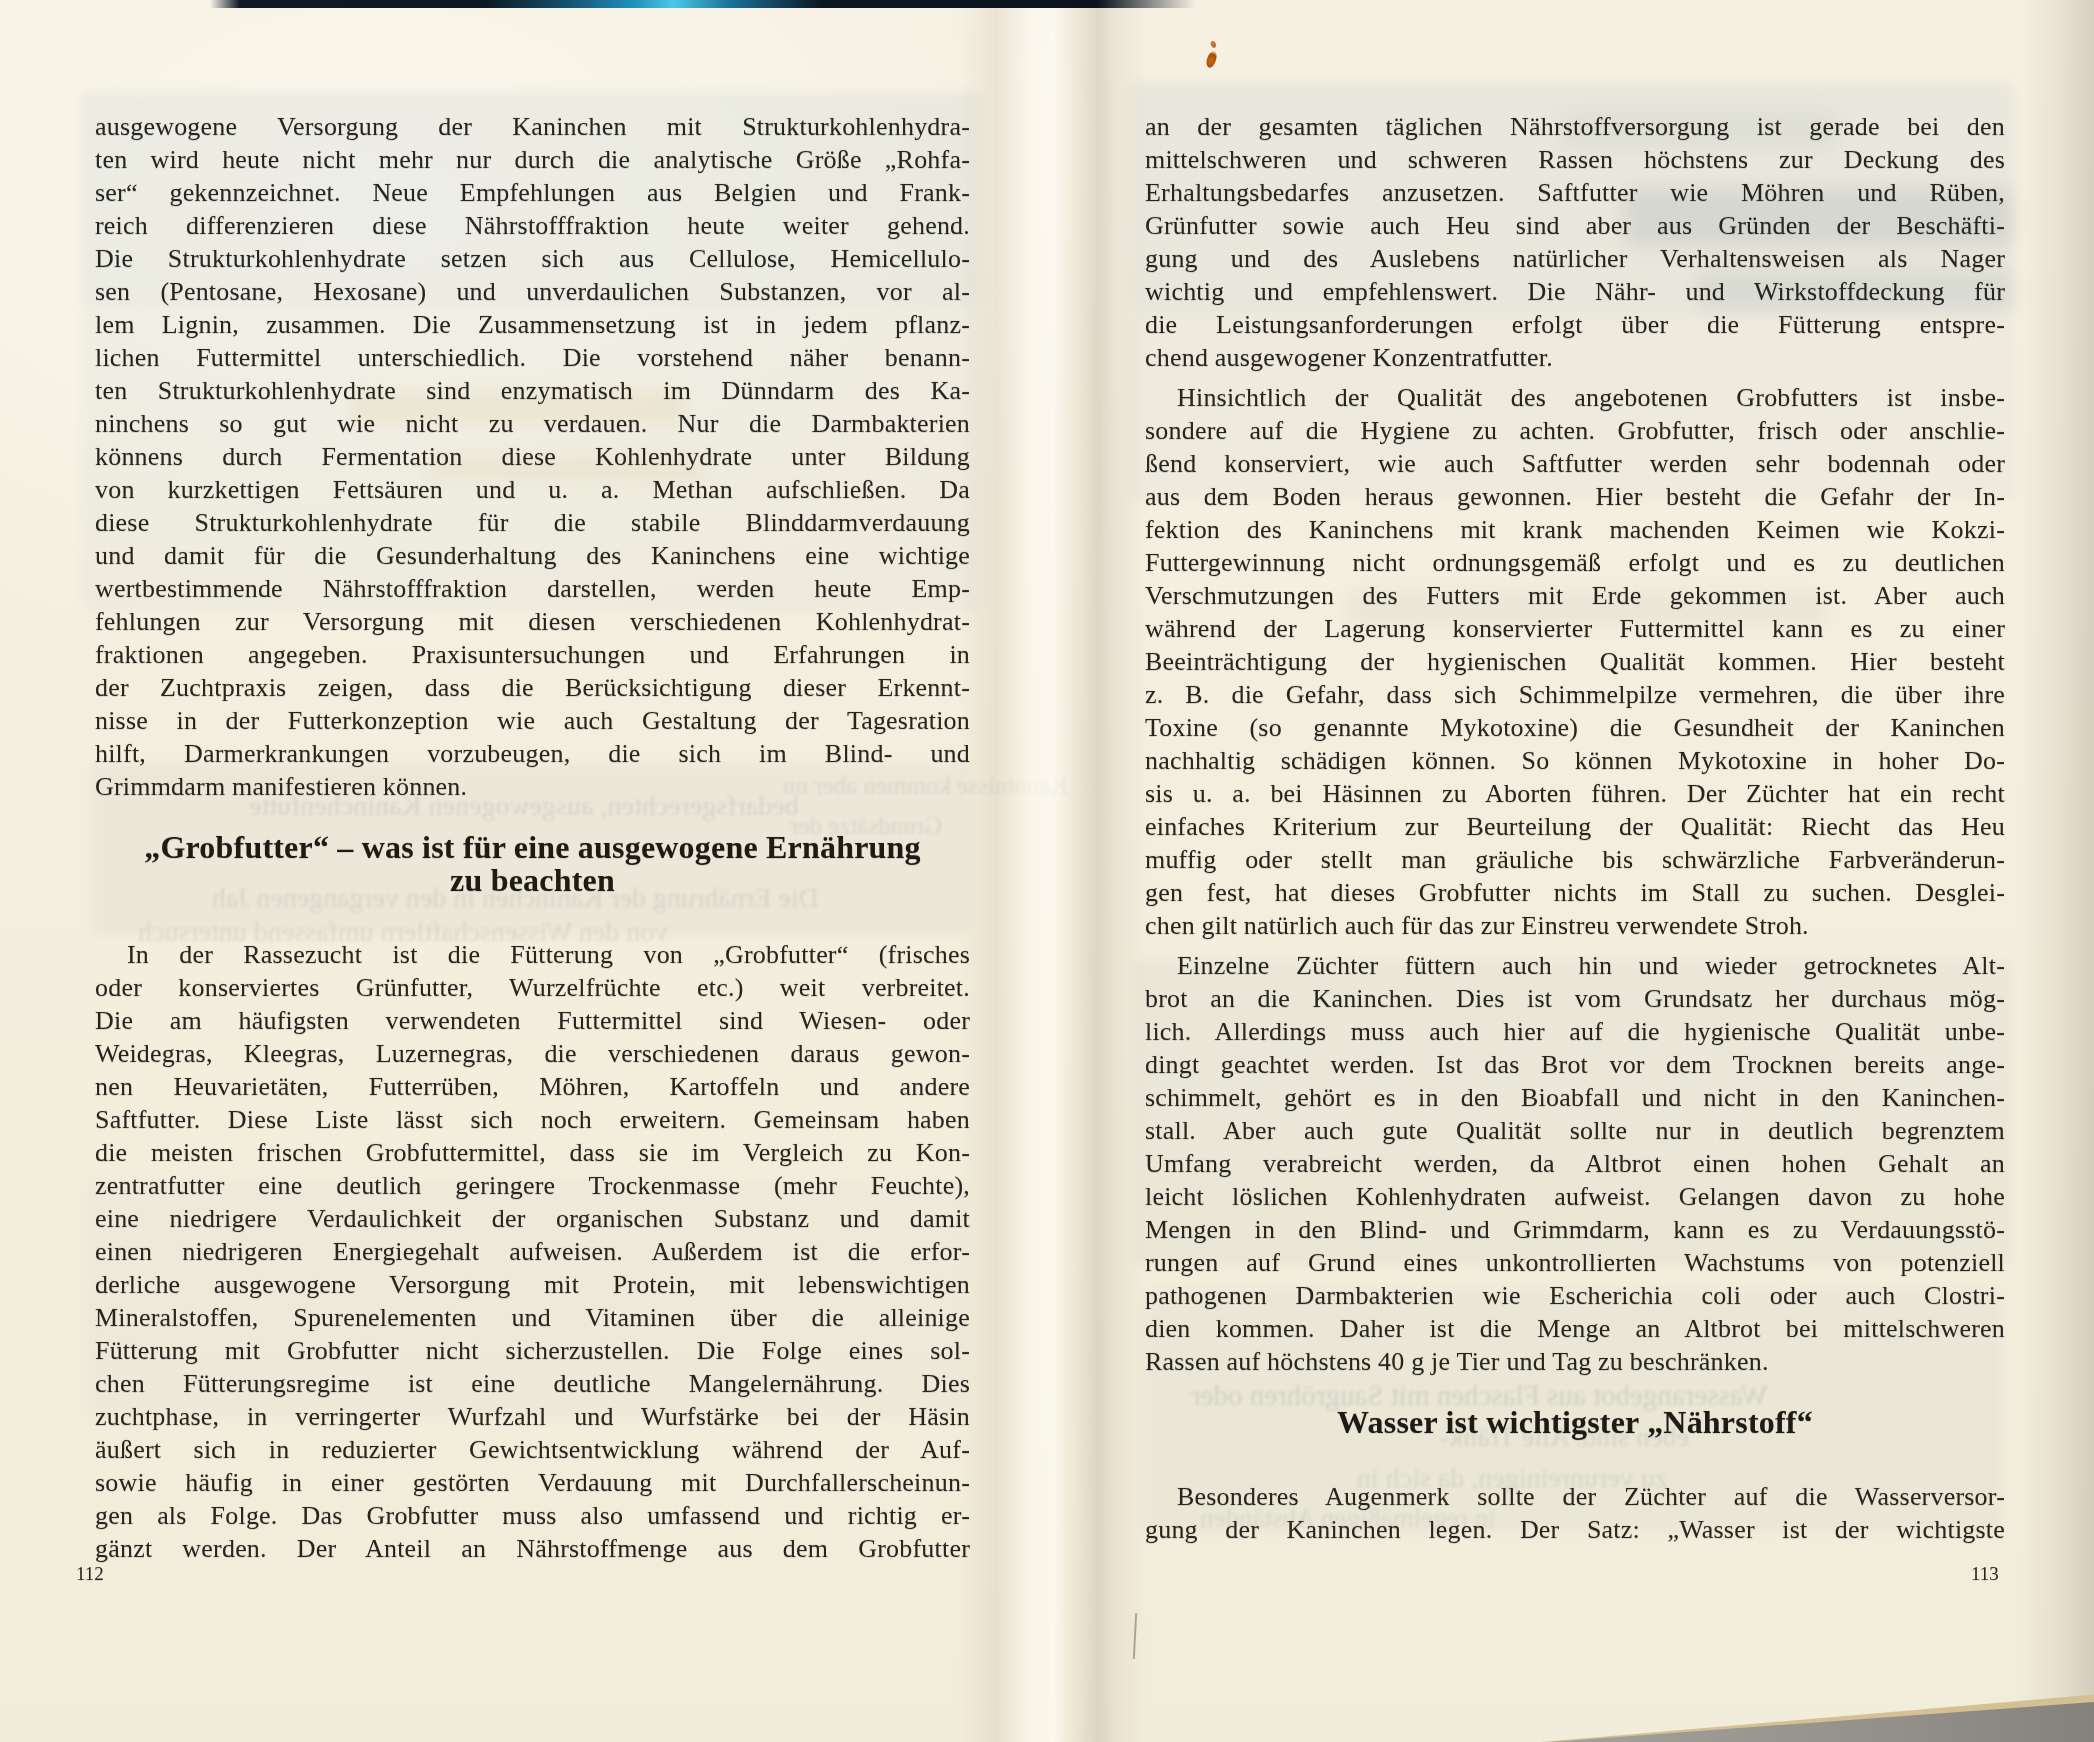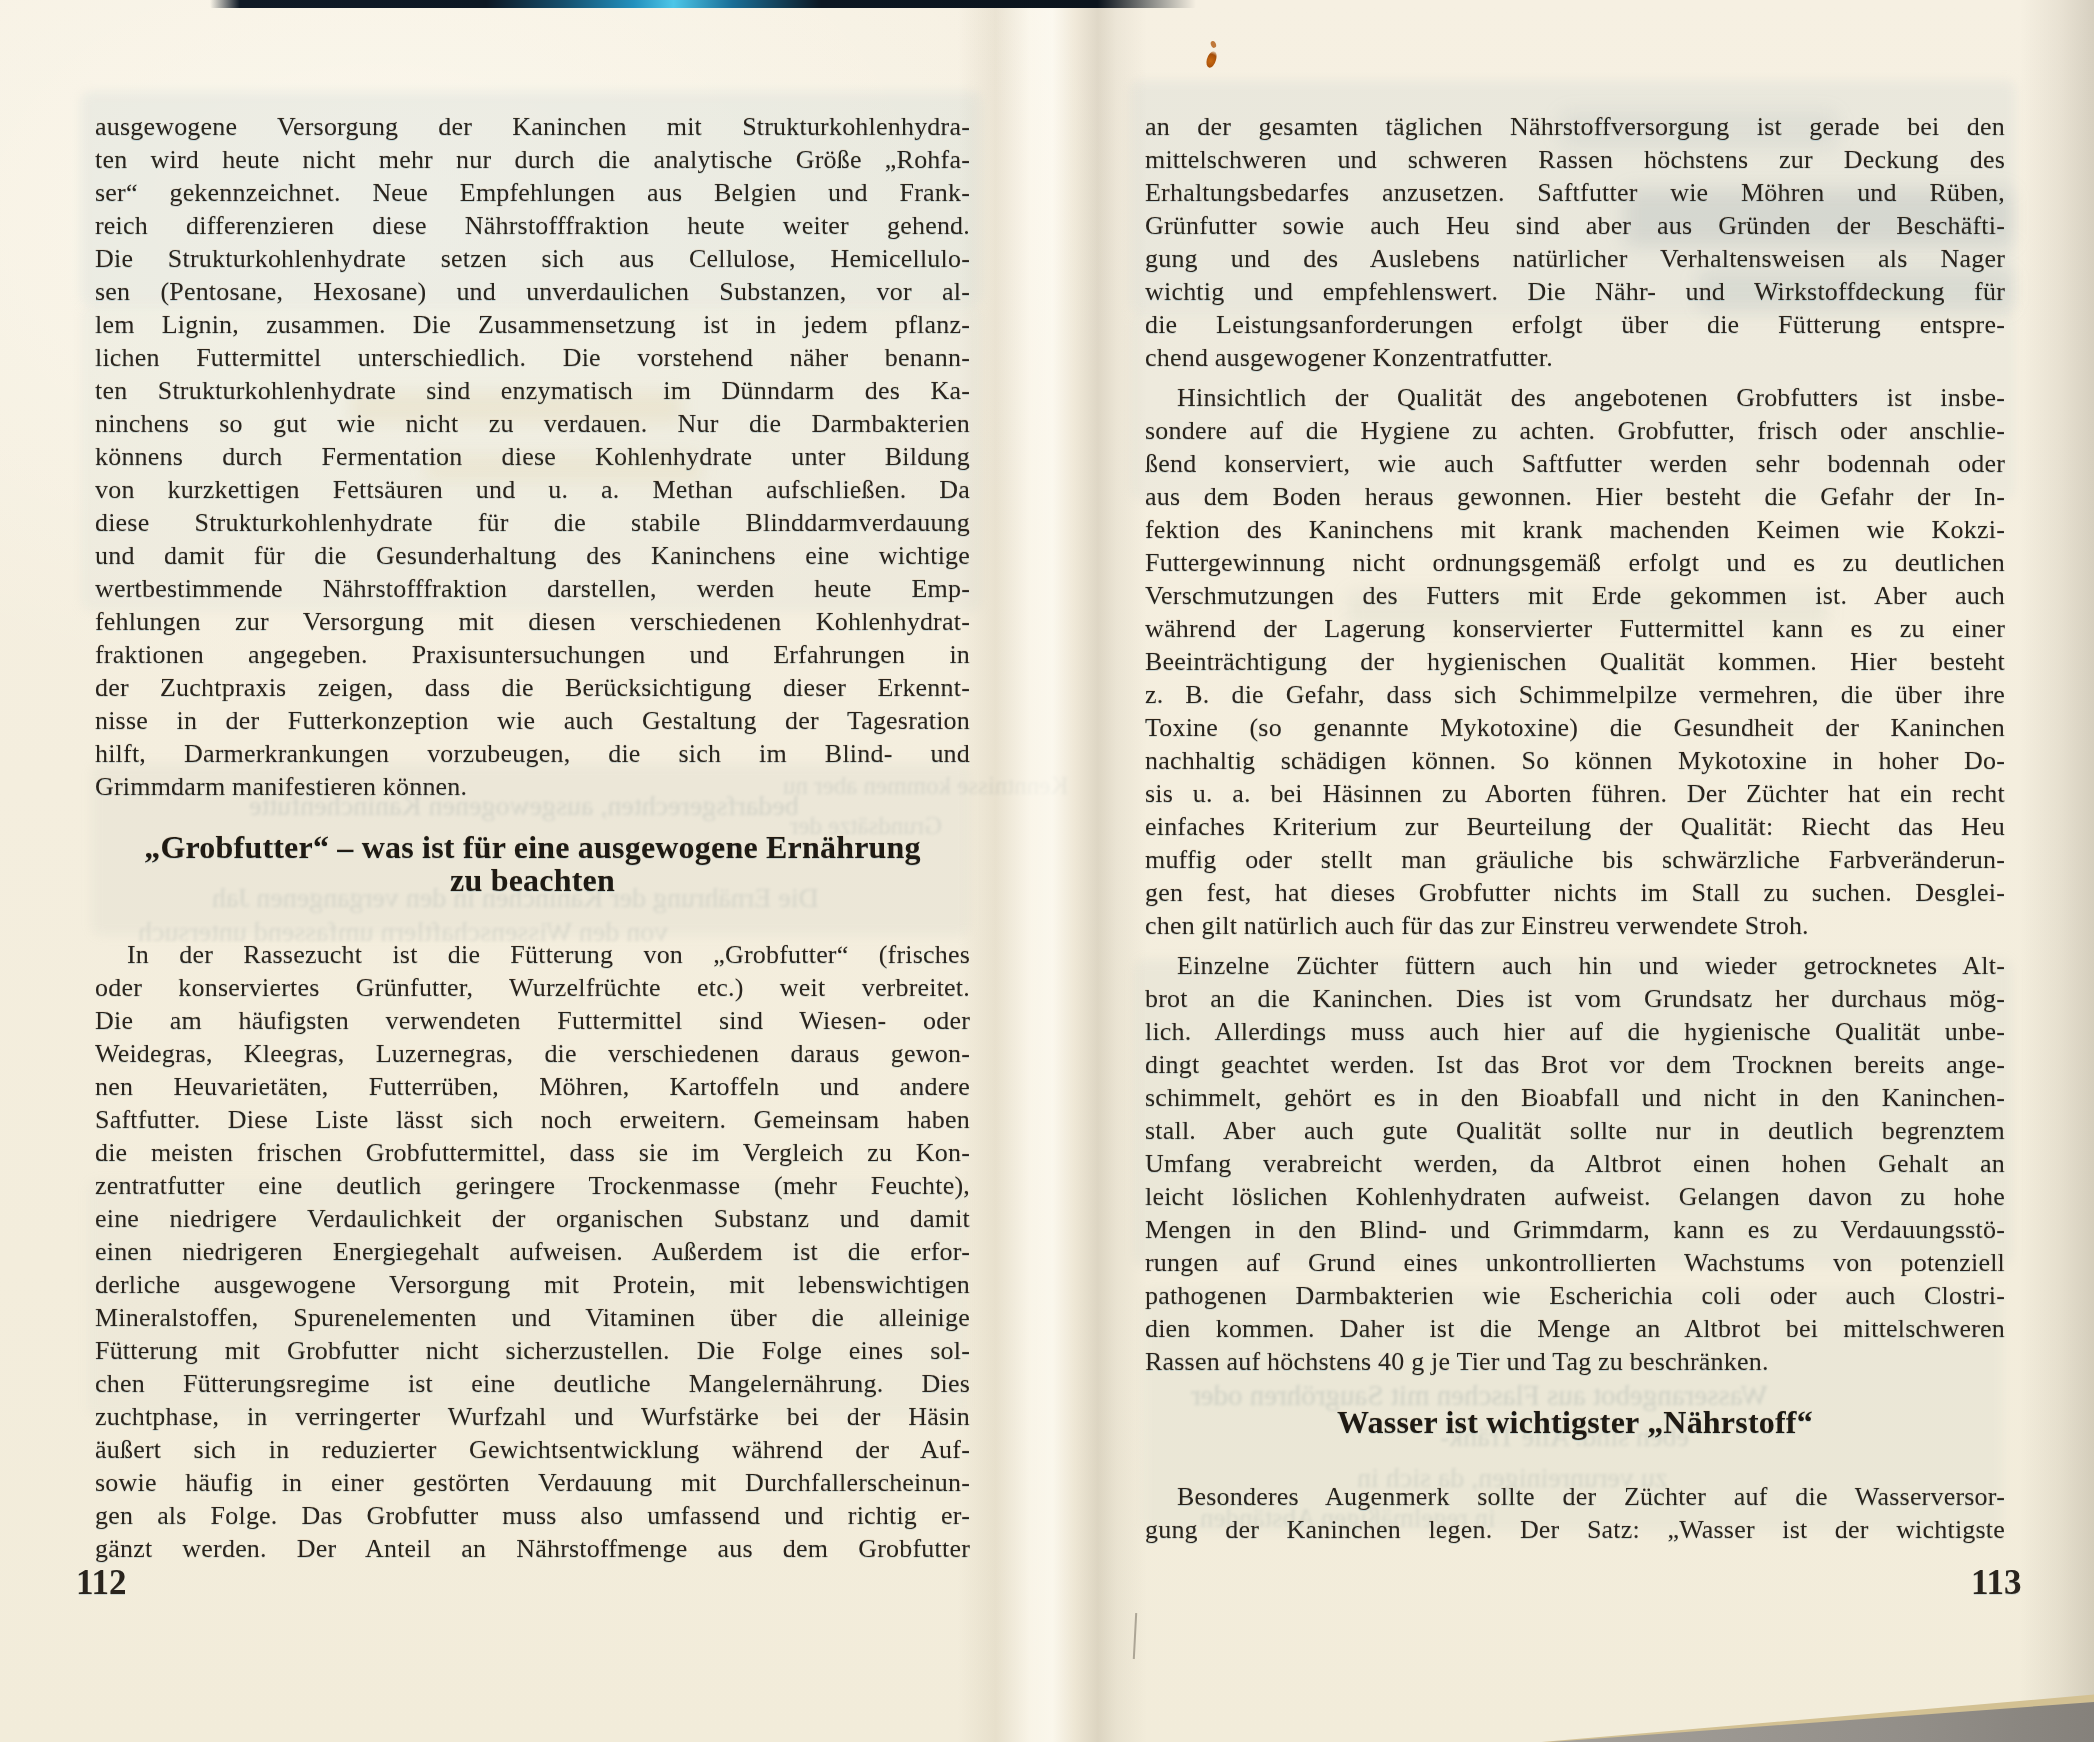--- a/index.html
+++ b/index.html
@@ -99,23 +99,22 @@
     text-shadow:0 1px 0.4px rgba(60,130,170,0.22), 0 -0.6px 0.3px rgba(190,120,50,0.10);
   }
   .line.no-just{text-align-last:left;}
   .line.indent{text-indent:32px;}
   .heading{margin:28px 0 41px 0;}
   .heading .line{
     text-align:center;text-align-last:center;
     font-weight:bold;font-size:32px;color:#1f1a13;
   }
   .pagenum{
-    position:absolute;top:1563px;z-index:4;font-size:35px;color:#2a241d;
+    position:absolute;top:1563px;z-index:4;font-size:19px;color:#2a241d;
     text-shadow:0 0.9px 0.4px rgba(60,130,170,0.20);
-    font-weight:bold;
   }
   .pagenum.left{left:76px;}
   .pagenum.right{left:1971px;}
 </style>
 </head>
 <body>
 
 <div class="scan">
 
   <div class="patch pL1"></div>

